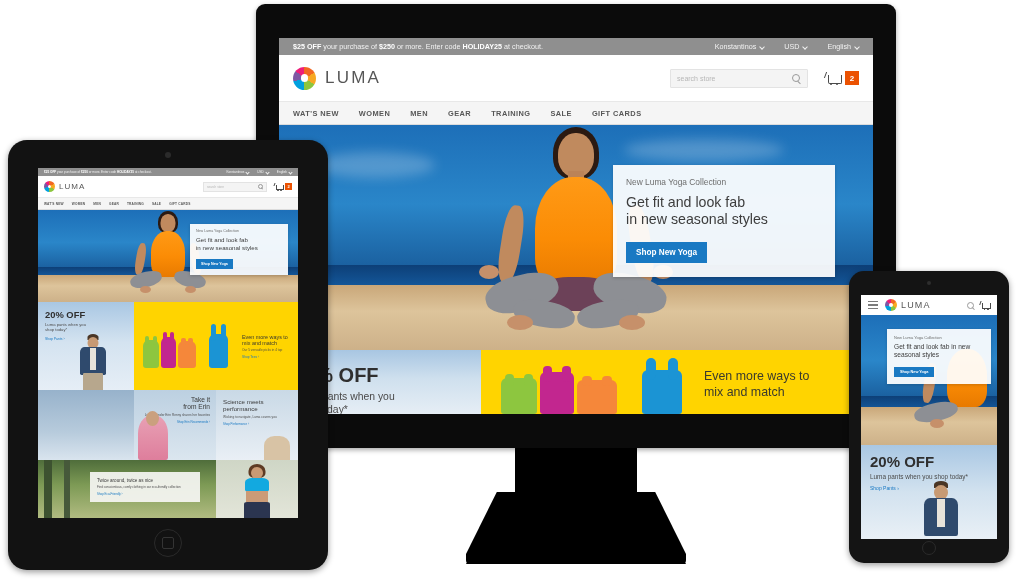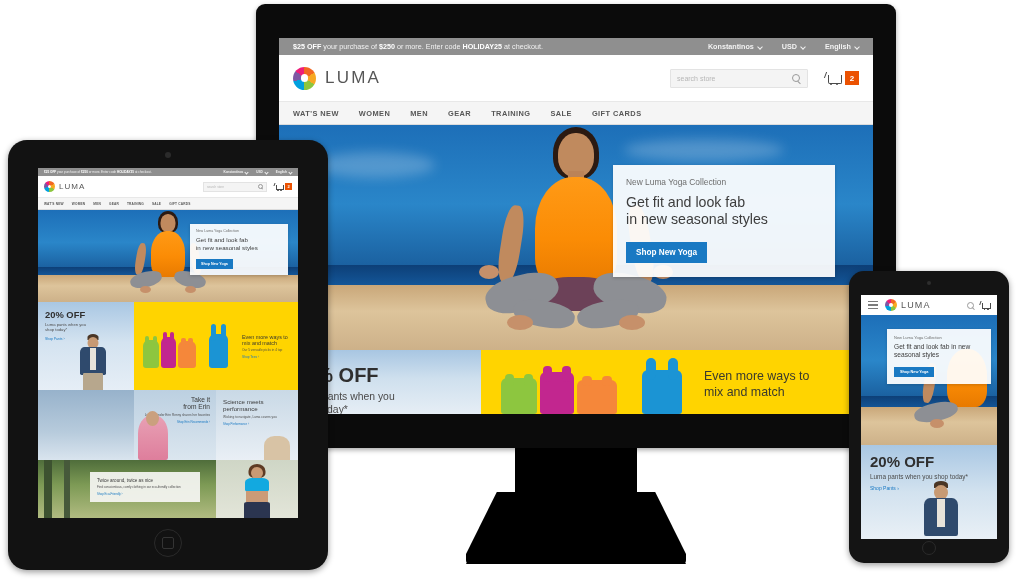--- a/index.html
+++ b/index.html
@@ -11,21 +11,21 @@
   }
   .stage{position:absolute;inset:0;}
 
   
   .site{position:absolute;inset:0;background:#fff;overflow:hidden;display:flex;flex-direction:column;}
 
   .promo-bar{background:#8f8f8f;color:#f2f2f2;display:flex;align-items:center;
              justify-content:space-between;flex:0 0 auto;}
   .promo-msg{white-space:nowrap;overflow:hidden;}
   .promo-msg b{color:#fff;}
-  .promo-links{display:flex;align-items:center;white-space:nowrap;font-weight:bold;}
+  .promo-links{display:flex;align-items:center;white-space:nowrap;}
   .promo-links span{display:flex;align-items:center;}
   .chev{display:inline-block;border-left:1px solid currentColor;border-bottom:1px solid currentColor;
         transform:rotate(-45deg);}
 
   .site-head{background:#fff;display:flex;align-items:center;justify-content:space-between;flex:0 0 auto;}
   .brand{display:flex;align-items:center;}
   .logo-ring{border-radius:50%;position:relative;flex:0 0 auto;
     background:conic-gradient(#f26722 0deg 60deg,#f7a823 60deg 120deg,#8cc63e 120deg 185deg,
                               #00a0df 185deg 255deg,#7e57a4 255deg 310deg,#ed1e79 310deg 360deg);}
   .logo-ring::after{content:"";position:absolute;inset:34%;border-radius:50%;background:#fff;}

